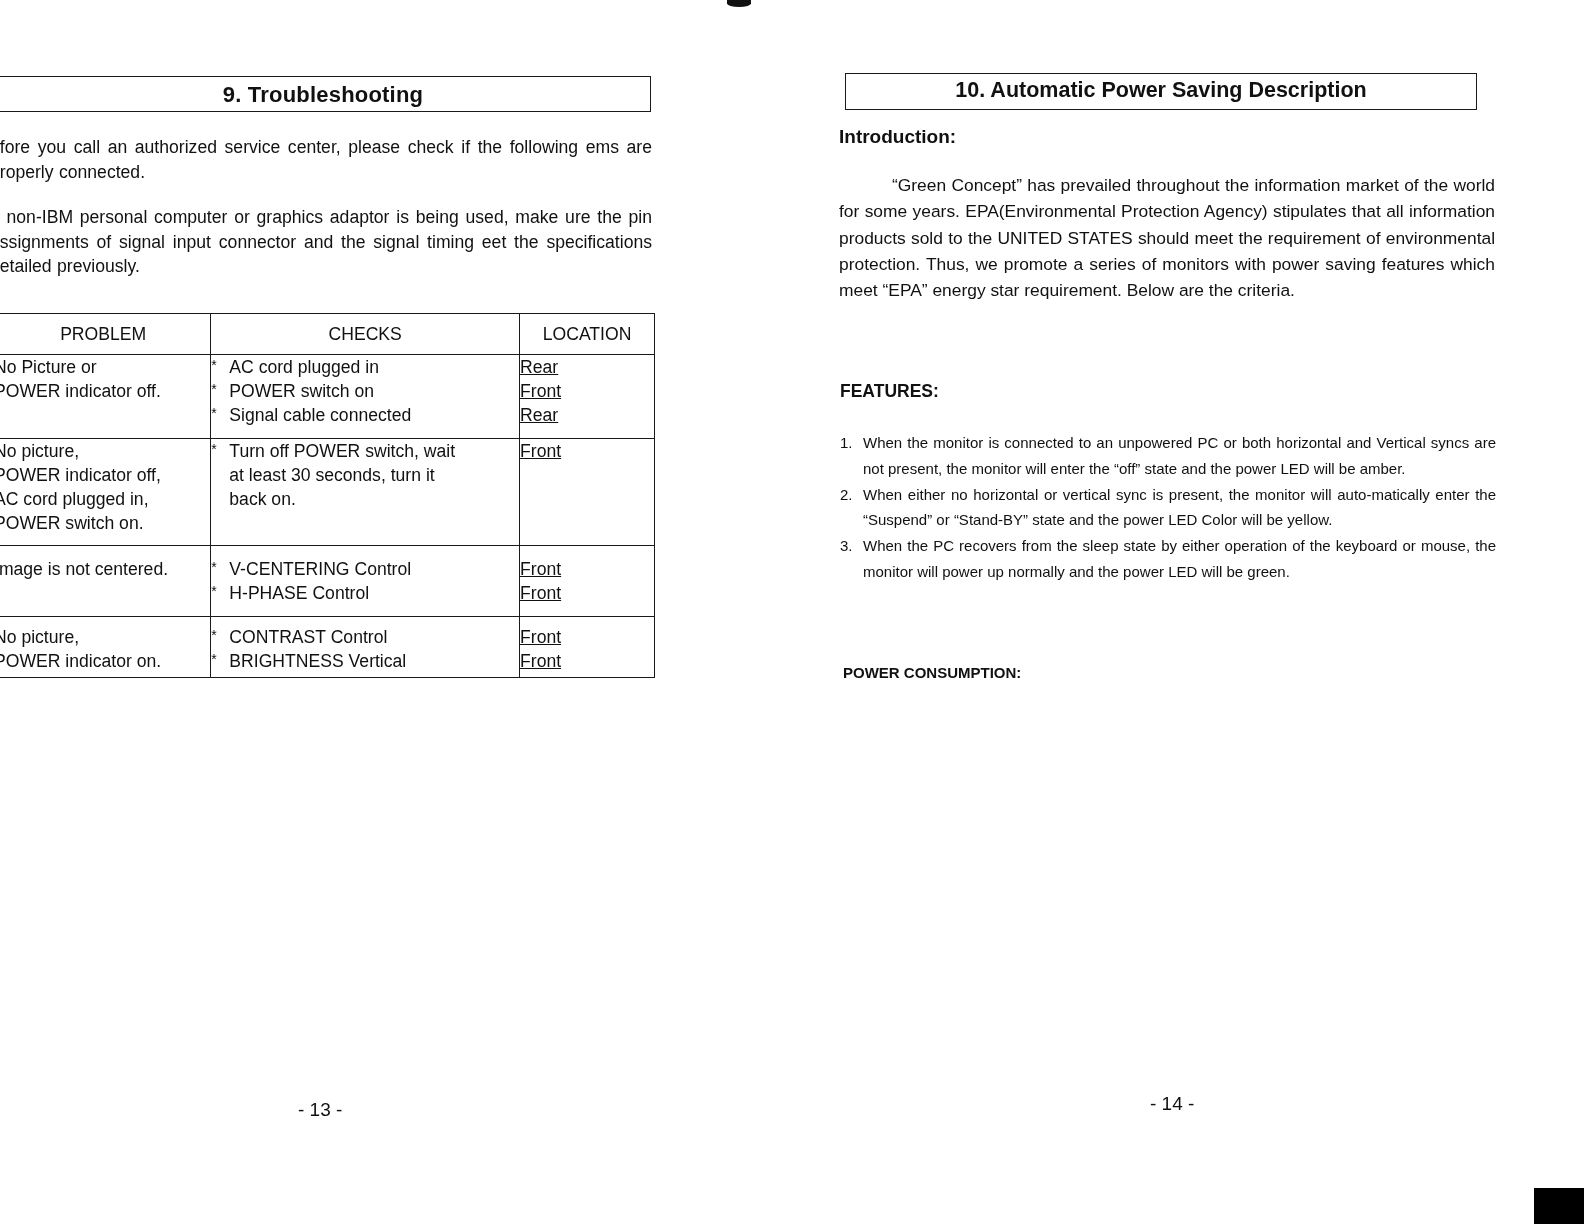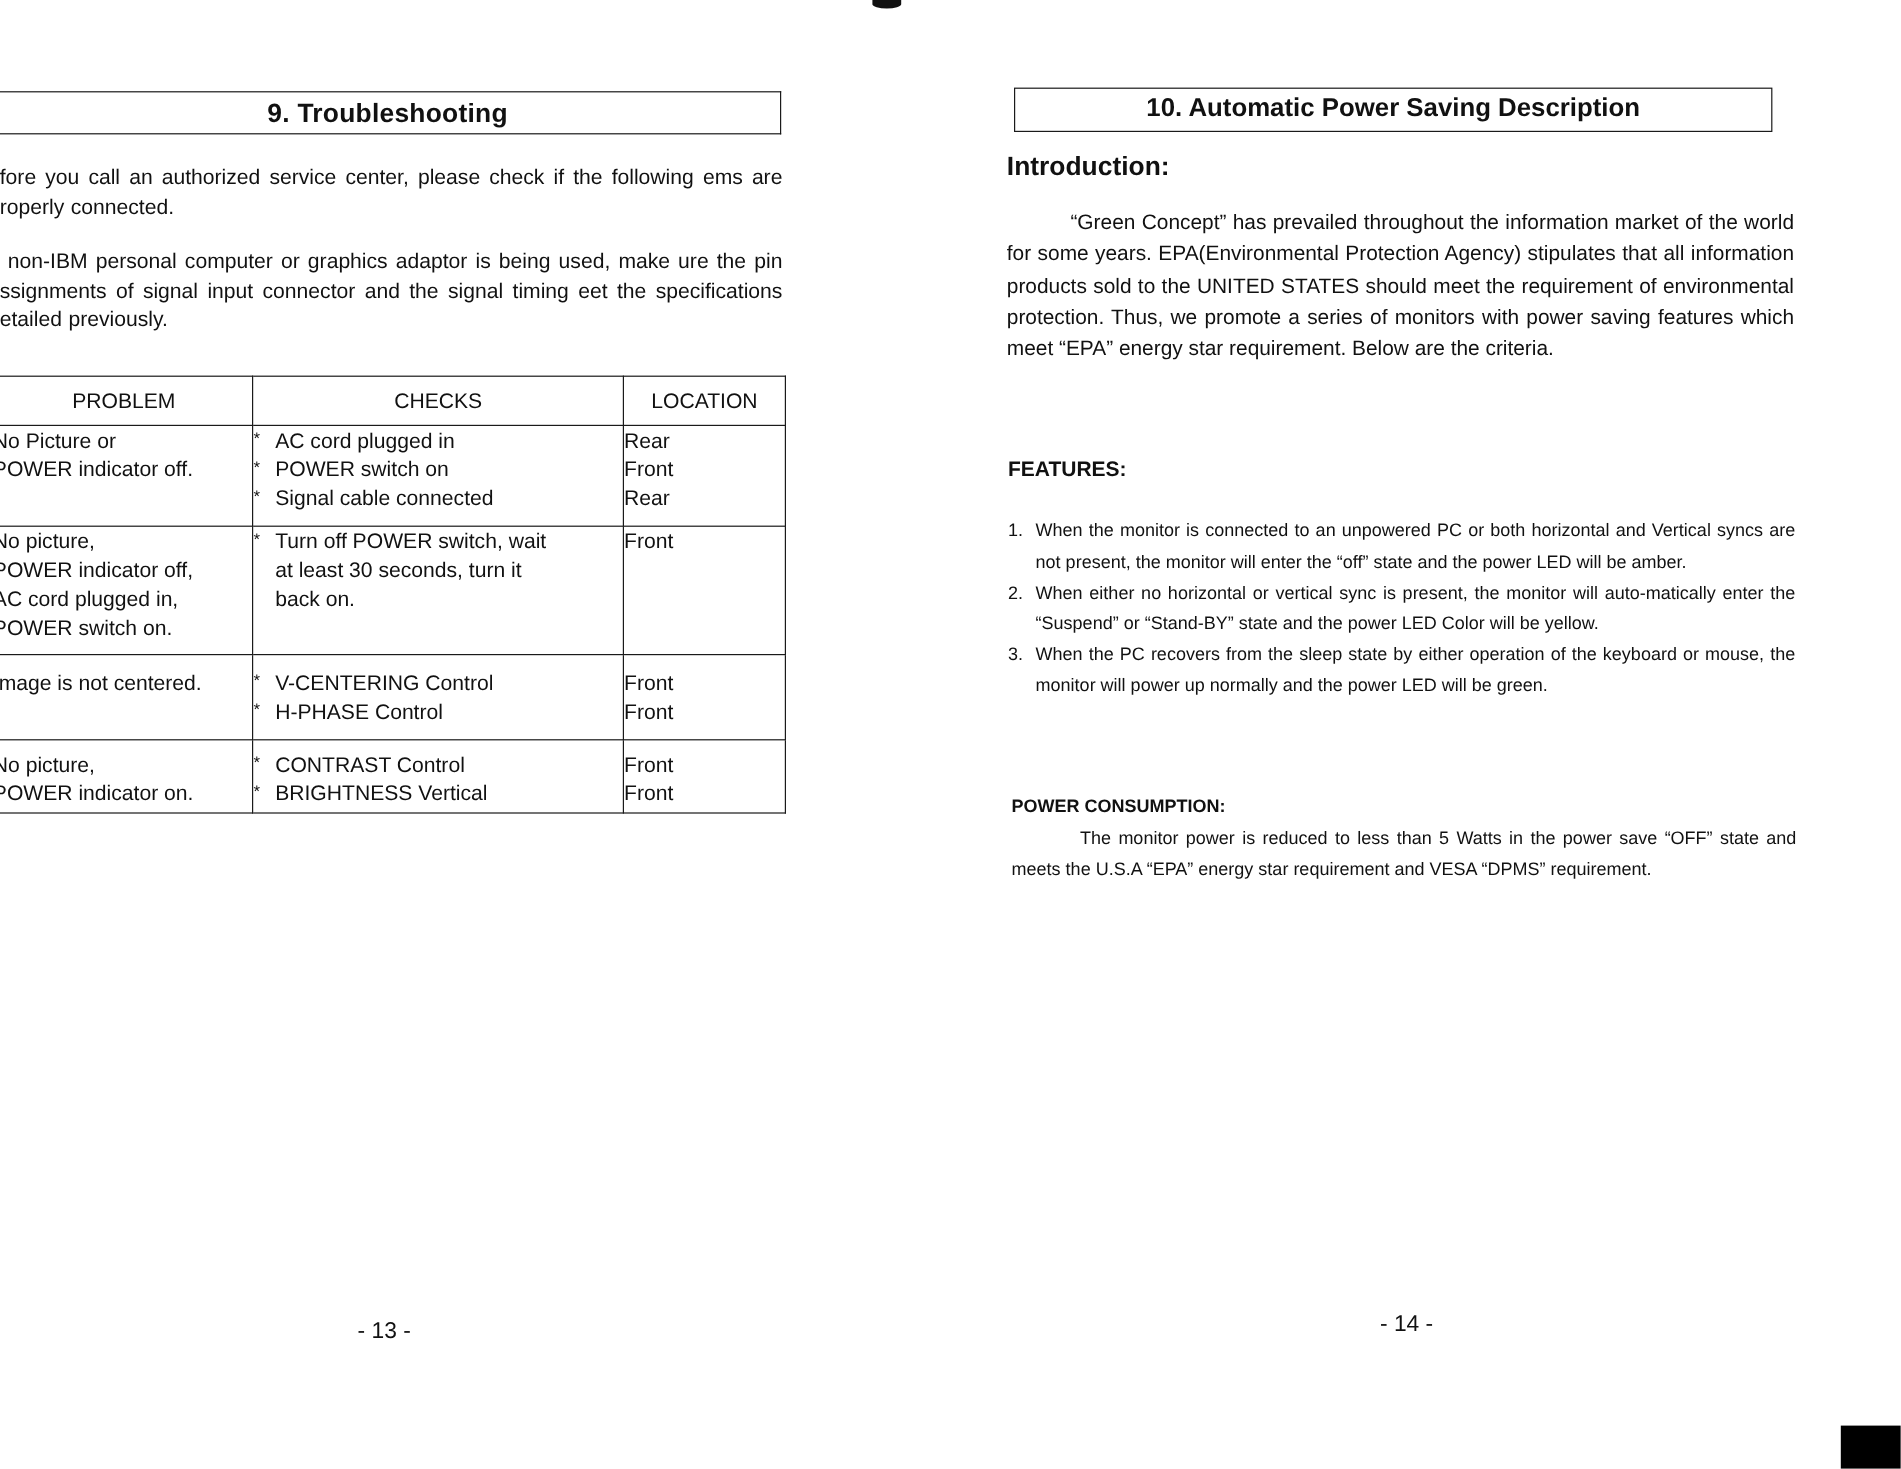--- a/index.html
+++ b/index.html
@@ -77,21 +77,21 @@
     table.trouble tr:first-child th { border-top: 1.5px solid #1a1a1a; }
     table.trouble th:first-child, table.trouble td:first-child {
       border-left: none;
     }
     .col-problem { width: 215px; }
     .col-checks { width: 309px; }
     .col-loc { width: 135px; }
     td.problem-cell { padding: 13px 0 0 0; }
     td.problem-cell div { margin-left: -2px; }
     td.checks-cell { padding: 13px 0 0 6px; }
-    td.loc-cell { padding: 13px 0 0 28px; }
+    td.loc-cell { padding: 13px 0 0 28px; text-decoration: underline; }
     .check-line {
       display: flex;
     }
     .check-line .star {
       width: 18px;
       flex: 0 0 18px;
       font-size: 14px;
       line-height: 20px;
     }
     .check-line .txt { flex: 1; }
@@ -135,21 +135,21 @@
       border: 1.5px solid #1a1a1a;
       box-sizing: border-box;
       text-align: center;
       font-weight: bold;
       font-size: 21.5px;
       line-height: 33px;
     }
     .section-heading {
       position: absolute;
       font-weight: bold;
-      font-size: 22px;
+      font-size: 19px;
     }
     #intro-heading { left: 39px; top: 102px; }
     #features-heading { left: 40px; top: 357px; font-size: 17.5px; }
     #power-heading { left: 43px; top: 640px; font-size: 15px; }
 
     .intro-text {
       position: absolute;
       left: 39px;
       top: 148px;
       width: 656px;
@@ -337,18 +337,17 @@
       <span class="num">2.</span>
       <span class="ftxt">When  either no horizontal or vertical sync is present, the monitor will auto-matically enter the “Suspend” or “Stand-BY” state and the power LED Color  will be yellow.</span>
     </li>
     <li>
       <span class="num">3.</span>
       <span class="ftxt">When the PC recovers from the sleep state by either operation of  the keyboard or mouse, the monitor will power up normally and the power LED will be green.</span>
     </li>
   </ol>
 
   <div class="section-heading" id="power-heading">POWER CONSUMPTION:</div>
-  <div class="power-text"><span class="indent-sm"></span><span>The monitor power is reduced to less than 5 Watts in the power save “OFF” state and meets the U.S.A “EPA” energy star requirement and VESA “DPMS” requirement.</span></div>
 
   <div class="page-number" id="pn-right" style="left:350px;">- 14 -</div>
 </div>
 
 <div class="corner-block"></div>
 
 </body></html>

